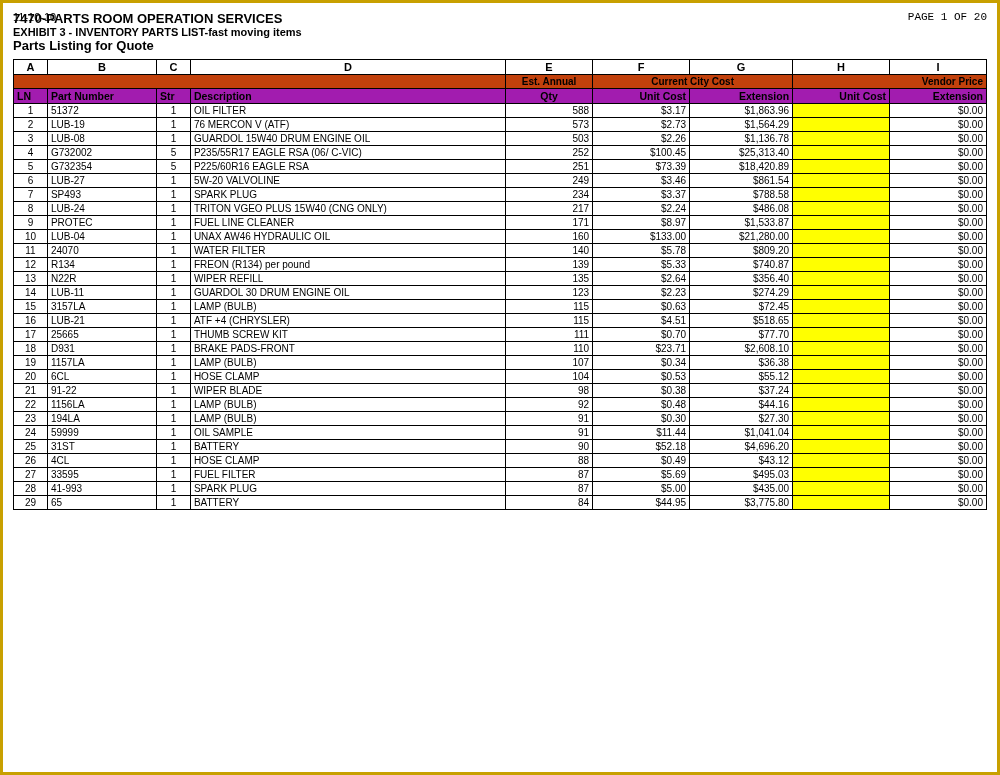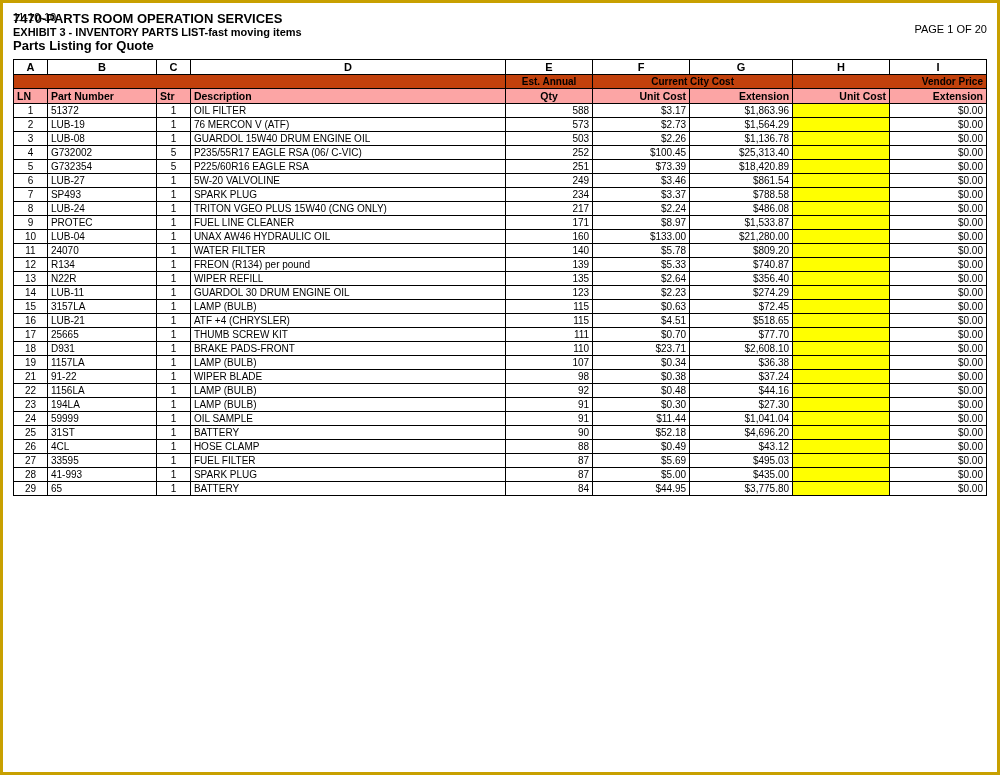--- a/index.html
+++ b/index.html
@@ -22,22 +22,23 @@
     }
     .header-date {
       position: absolute;
       left: 0;
       top: 0;
       font-size: 11px;
     }
     .header-page {
       position: absolute;
       right: 0;
-      top: 12px;
+      top: 0;
       font-size: 11px;
+      font-family: Liberation Mono, monospace;
     }
     .header-title-main {
       font-size: 13px;
       font-weight: bold;
     }
     .header-title-sub {
       font-size: 11px;
       font-weight: bold;
     }
     .header-title-parts {
@@ -70,21 +71,21 @@
       text-align: center;
       font-weight: bold;
       font-size: 11px;
     }
     .header-row-2 th {
       background: #c2410c;
       text-align: center;
       font-size: 10px;
     }
     .header-row-3 th {
-      background: #fca5a5;
+      background: #a21caf;
       text-align: left;
       font-weight: bold;
       font-size: 10.5px;
     }
     .header-row-3 .center-th {
       text-align: center;
     }
     .header-row-3 .right-th {
       text-align: right;
     }
@@ -365,20 +366,31 @@
           <td class="">1157LA</td>
           <td class="center">1</td>
           <td class="">LAMP (BULB)</td>
           <td class="right">107</td>
           <td class="right">$0.34</td>
           <td class="right">$36.38</td>
           <td class="right yellow-cell"></td>
           <td class="right">$0.00</td>
         </tr>
         <tr class="data-row">
+          <td class="center">20</td>
+          <td class="">6CL</td>
+          <td class="center">1</td>
+          <td class="">HOSE CLAMP</td>
+          <td class="right">104</td>
+          <td class="right">$0.53</td>
+          <td class="right">$55.12</td>
+          <td class="right yellow-cell"></td>
+          <td class="right">$0.00</td>
+        </tr>
+        <tr class="data-row">
           <td class="center">21</td>
           <td class="">91-22</td>
           <td class="center">1</td>
           <td class="">WIPER BLADE</td>
           <td class="right">98</td>
           <td class="right">$0.38</td>
           <td class="right">$37.24</td>
           <td class="right yellow-cell"></td>
           <td class="right">$0.00</td>
         </tr>

